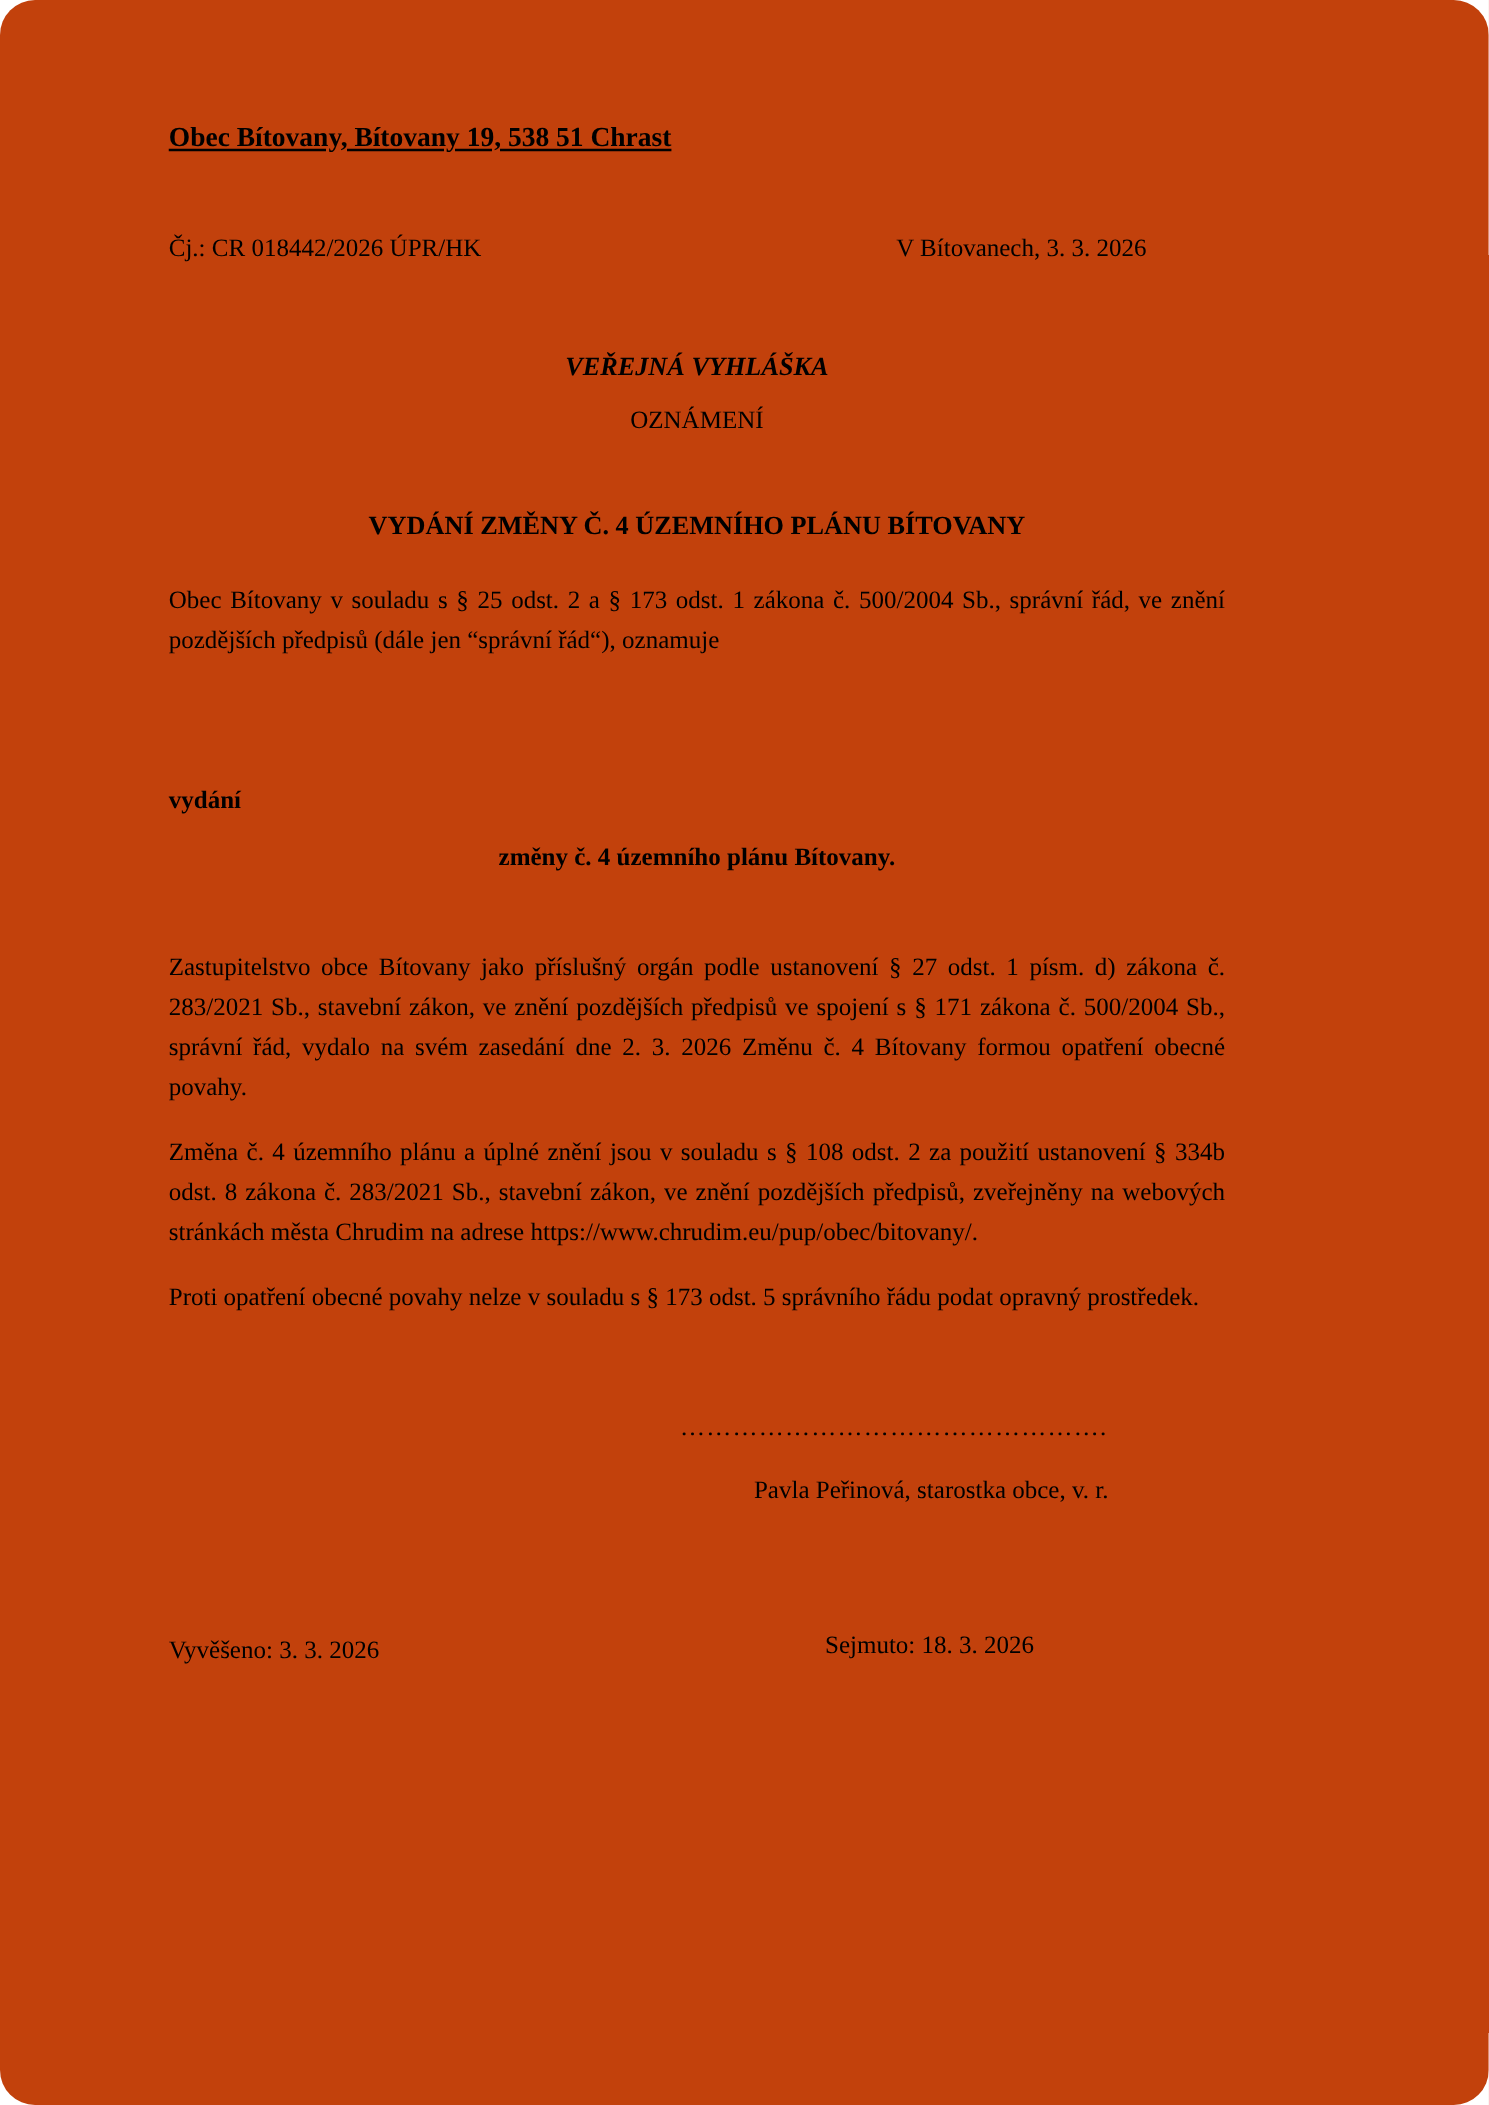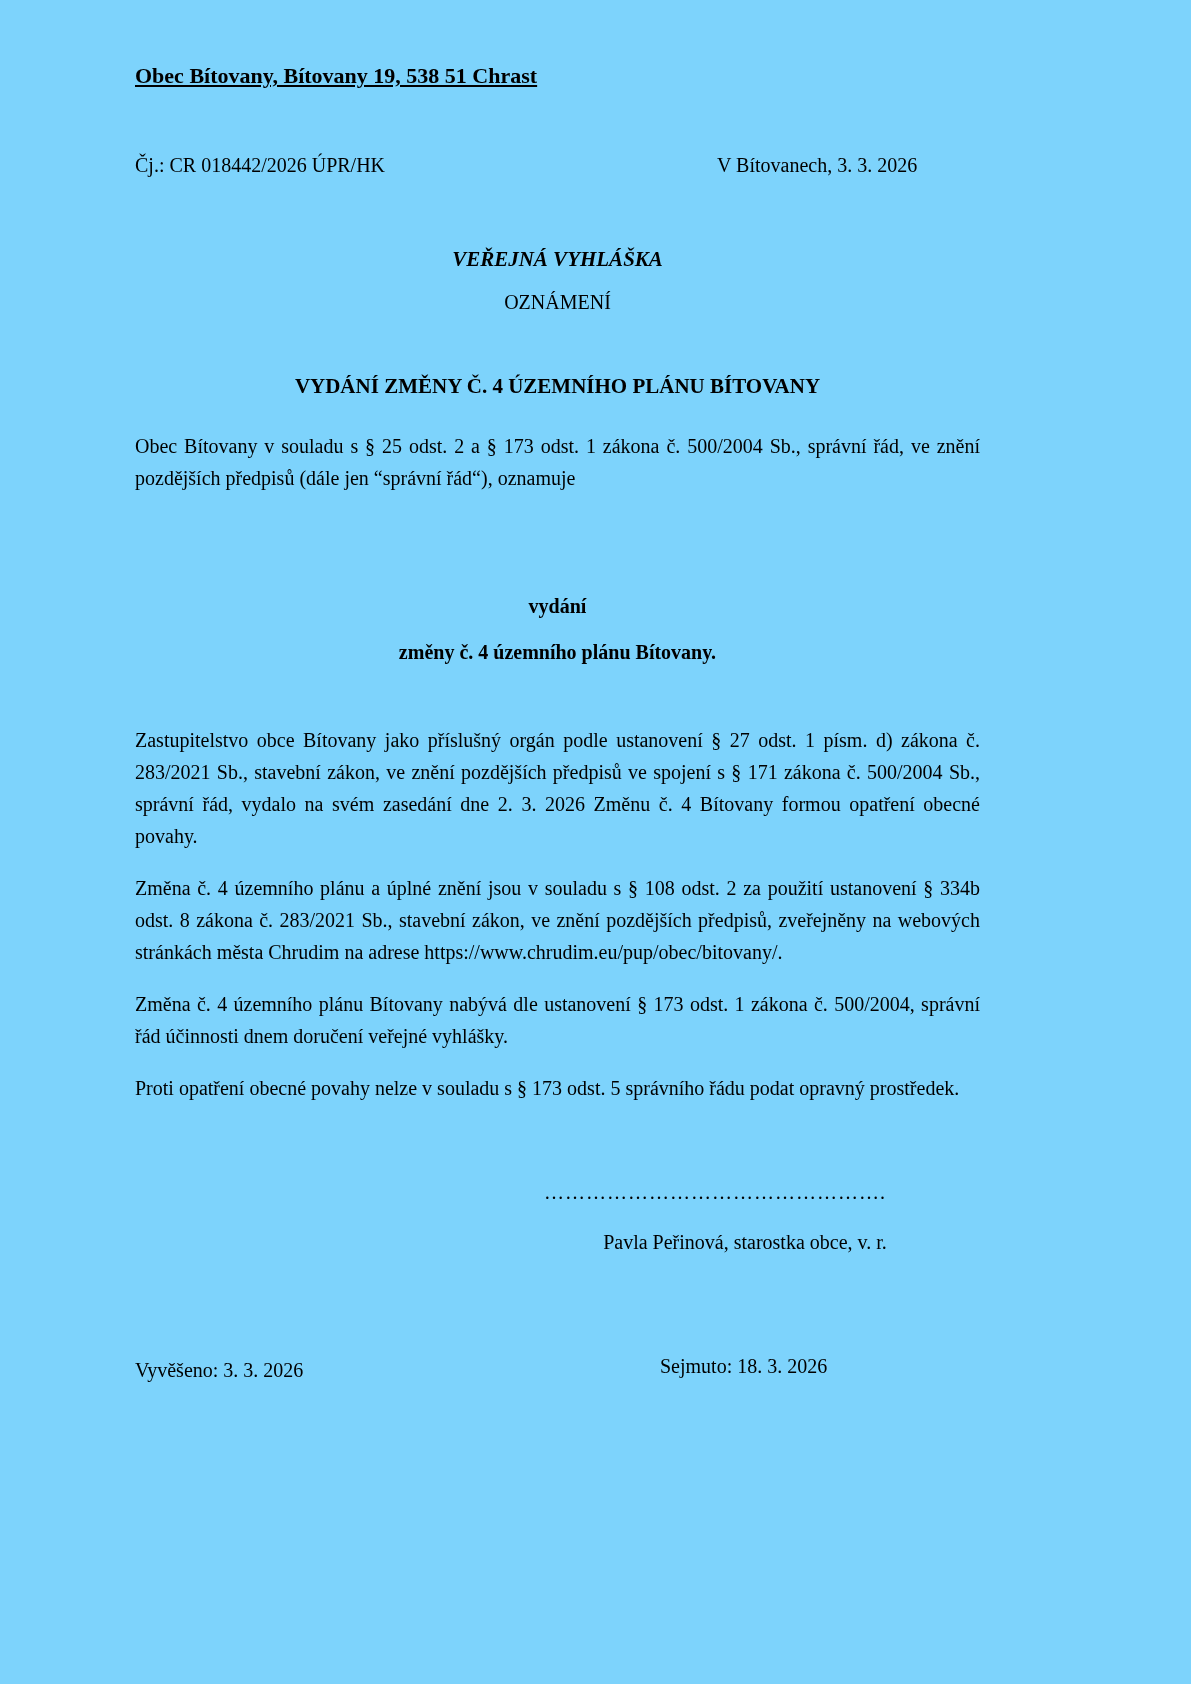--- a/index.html
+++ b/index.html
@@ -5,26 +5,27 @@
   html, body {
     margin: 0;
     padding: 0;
     background: #ffffff;
   }
   .page {
     position: relative;
     width: 1191px;
     height: 1684px;
     box-sizing: border-box;
-    padding: 62px 211px 0 135px;
-    background: #7dd3fc;
+    padding: 96px 211px 0 135px;
+    background: #c2410c;
     color: #000000;
     font-family: "Liberation Serif", "DejaVu Serif", serif;
     font-size: 20px;
     line-height: 1.6;
+    border-radius: 28px;
   }
   .doc-header {
     font-size: 22px;
     font-weight: bold;
     text-decoration: underline;
     margin: 0 0 58px 0;
     line-height: 1.3;
   }
   .ref-row {
     position: relative;
@@ -59,21 +60,20 @@
     font-weight: bold;
     font-size: 21px;
     margin: 0 0 26px 0;
   }
   .intro {
     text-align: justify;
     margin: 0 0 96px 0;
   }
   .issue-line1 {
     font-weight: bold;
-    text-align: center;
     margin: 0 0 14px 0;
   }
   .issue-line2 {
     font-weight: bold;
     text-align: center;
     margin: 0 0 56px 0;
   }
   .body-para {
     text-align: justify;
     margin: 0 0 20px 0;
@@ -129,21 +129,20 @@
 
   <p class="intro">Obec Bítovany v souladu s § 25 odst. 2 a § 173 odst. 1 zákona č. 500/2004 Sb., správní řád, ve znění pozdějších předpisů (dále jen “správní řád“), oznamuje</p>
 
   <div class="issue-line1">vydání</div>
   <div class="issue-line2">změny č. 4 územního plánu Bítovany.</div>
 
   <p class="body-para">Zastupitelstvo obce Bítovany jako příslušný orgán podle ustanovení § 27 odst. 1 písm. d) zákona č. 283/2021 Sb., stavební zákon, ve znění pozdějších předpisů ve spojení s § 171 zákona č. 500/2004 Sb., správní řád, vydalo na svém zasedání dne 2. 3. 2026 Změnu č. 4 Bítovany formou opatření obecné povahy.</p>
 
   <p class="body-para">Změna č. 4 územního plánu a úplné znění jsou v souladu s § 108 odst. 2 za použití ustanovení § 334b odst. 8 zákona č. 283/2021 Sb., stavební zákon, ve znění pozdějších předpisů, zveřejněny na webových stránkách města Chrudim na adrese https://www.chrudim.eu/pup/obec/bitovany/.</p>
 
-  <p class="body-para">Změna č. 4 územního plánu Bítovany nabývá dle ustanovení § 173 odst. 1 zákona č. 500/2004, správní řád účinnosti dnem doručení veřejné vyhlášky.</p>
 
   <p class="body-para last">Proti opatření obecné povahy nelze v souladu s § 173 odst. 5 správního řádu podat opravný prostředek.</p>
 
   <div class="signature">
     <div class="dots">………………………………………….</div>
     <div class="name">Pavla Peřinová, starostka obce, v. r.</div>
   </div>
 
   <div class="footer-row">
     <span class="posted">Vyvěšeno: 3. 3. 2026</span>

